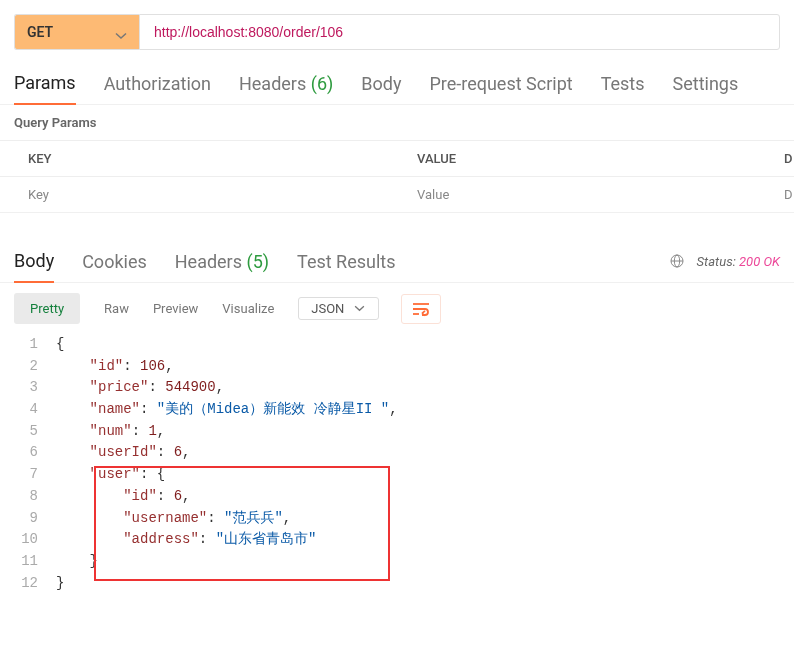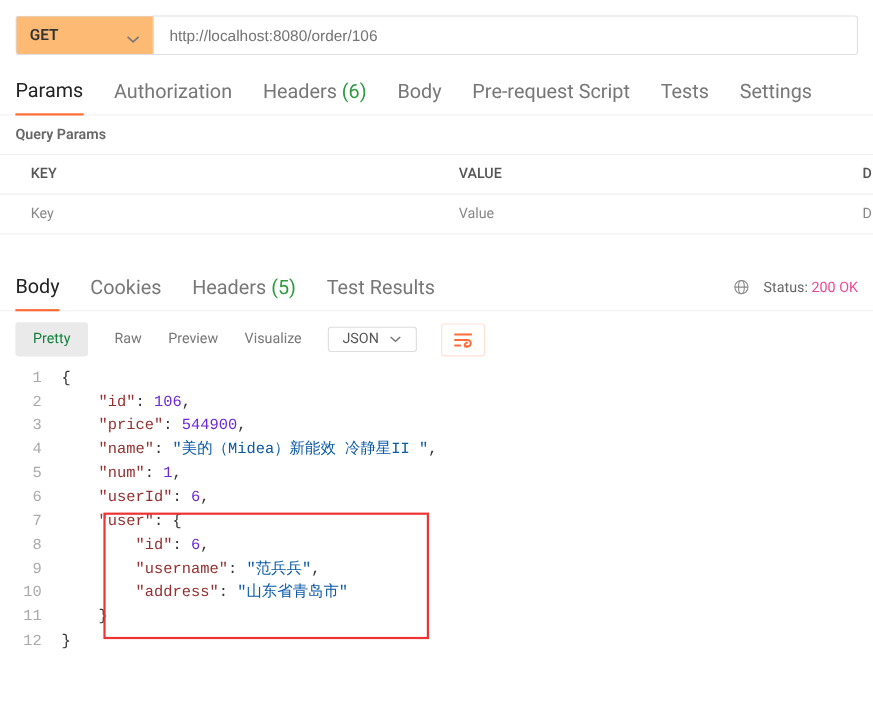--- a/index.html
+++ b/index.html
@@ -1,49 +1,49 @@
 <!DOCTYPE html>
 <html><head>
 <meta charset="utf-8">
 <style>
 * { margin: 0; padding: 0; box-sizing: border-box; }
 body { font-family: -apple-system, BlinkMacSystemFont, "Segoe UI", Roboto, "Helvetica Neue", Arial, sans-serif; font-size: 14px; color: #333; background: #fff; }
 .container { width: 794px; }
 .request-bar { display: flex; padding: 14px 14px 12px 14px; }
 .method-select { display: flex; align-items: flex-end; justify-content: space-between; padding: 9px 12px; border: 1px solid #e0e0e0; border-right: none; border-radius: 3px 0 0 3px; width: 125px; background: #fdba74; cursor: pointer; font-weight: 600; color: #333; }
-.url-input { flex: 1; padding: 9px 14px; border: 1px solid #e0e0e0; border-radius: 0 3px 3px 0; font-size: 14px; background: #fff; color: #737373; }
+.url-input { flex: 1; padding: 9px 14px; border: 1px solid #e0e0e0; border-radius: 0 3px 3px 0; font-size: 14px; background: #fff; color: #be185d; }
 .chevron { width: 12px; }
 .chevron svg { display: block; }
 .tabs { display: flex; align-items: center; padding: 0 14px; border-bottom: 1px solid #f0f0f0; }
 .tab { padding: 10px 0; margin-right: 28px; color: #777; cursor: pointer; font-size: 18px; }
 .tab.active { color: #222; border-bottom: 2px solid #ff6c37; margin-bottom: -1px; }
 .tab .green { color: #2e9b3f; }
 .section-label { padding: 10px 14px; color: #666; font-weight: 600; font-size: 13px; }
 .kv-grid { display: grid; grid-template-columns: 1fr 1fr 16px; }
 .kv-cell { padding: 10px 16px 10px 28px; border-top: 1px solid #eee; color: #888; font-size: 13px; }
 .kv-cell-right { border-top: 1px solid #eee; padding: 10px 6px; color: #888; font-size: 13px; }
 .kv-header { color: #555; font-weight: 500; }
 .spacer { height: 28px; border-top: 1px solid #f0f0f0; }
 .response-tabs { display: flex; align-items: center; padding: 0 14px; border-bottom: 1px solid #f0f0f0; }
-.rt-right { margin-left: auto; display: flex; align-items: center; color: #666; font-size: 13px; }
+.rt-right { margin-left: auto; display: flex; align-items: center; color: #666; font-size: 13px; font-style: italic; }
 .globe { width: 16px; height: 16px; margin-right: 12px; stroke: #888; fill: none; }
 .status-ok { color: #ec4899; }
 .view-bar { display: flex; align-items: center; padding: 10px 14px; gap: 10px; }
 .view-btn { padding: 8px 0; color: #777; cursor: pointer; font-size: 13px; }
 .view-btn.active { background: #eaeaea; color: #15803d; border-radius: 3px; padding: 8px 16px; }
 .view-btn.spaced { margin-left: 14px; }
 .json-select { border: 1px solid #ddd; border-radius: 3px; padding: 3px 12px; color: #555; display: flex; align-items: center; gap: 10px; cursor: pointer; font-size: 13px; margin-left: 14px; }
 .wrap-btn { border: 1px solid #fbe1d7; border-radius: 3px; padding: 6px 10px; margin-left: 12px; cursor: pointer; }
 .wrap-btn svg { display: block; }
 .code-area { position: relative; font-family: Menlo, Consolas, "Courier New", monospace; font-size: 14px; padding-left: 0; }
 .code-line { display: flex; align-items: flex-start; line-height: 1.55; }
 .gutter { width: 56px; text-align: right; padding-right: 18px; color: #aaa; user-select: none; font-size: 14px; }
 .code-text { white-space: pre; }
 .t-key { color: #963030; }
-.t-num { color: #6d28d9; }
+.t-num { color: #7f1d1d; }
 .t-str { color: #0a5aa7; }
 .highlight-box { position: absolute; border: 2px solid #e33; left: 94px; top: 132px; width: 296px; height: 115px; pointer-events: none; }
 </style>
 </head>
 <body>
 
 <div class="container">
   <div class="request-bar">
     <div class="method-select">
       <span>GET</span>

